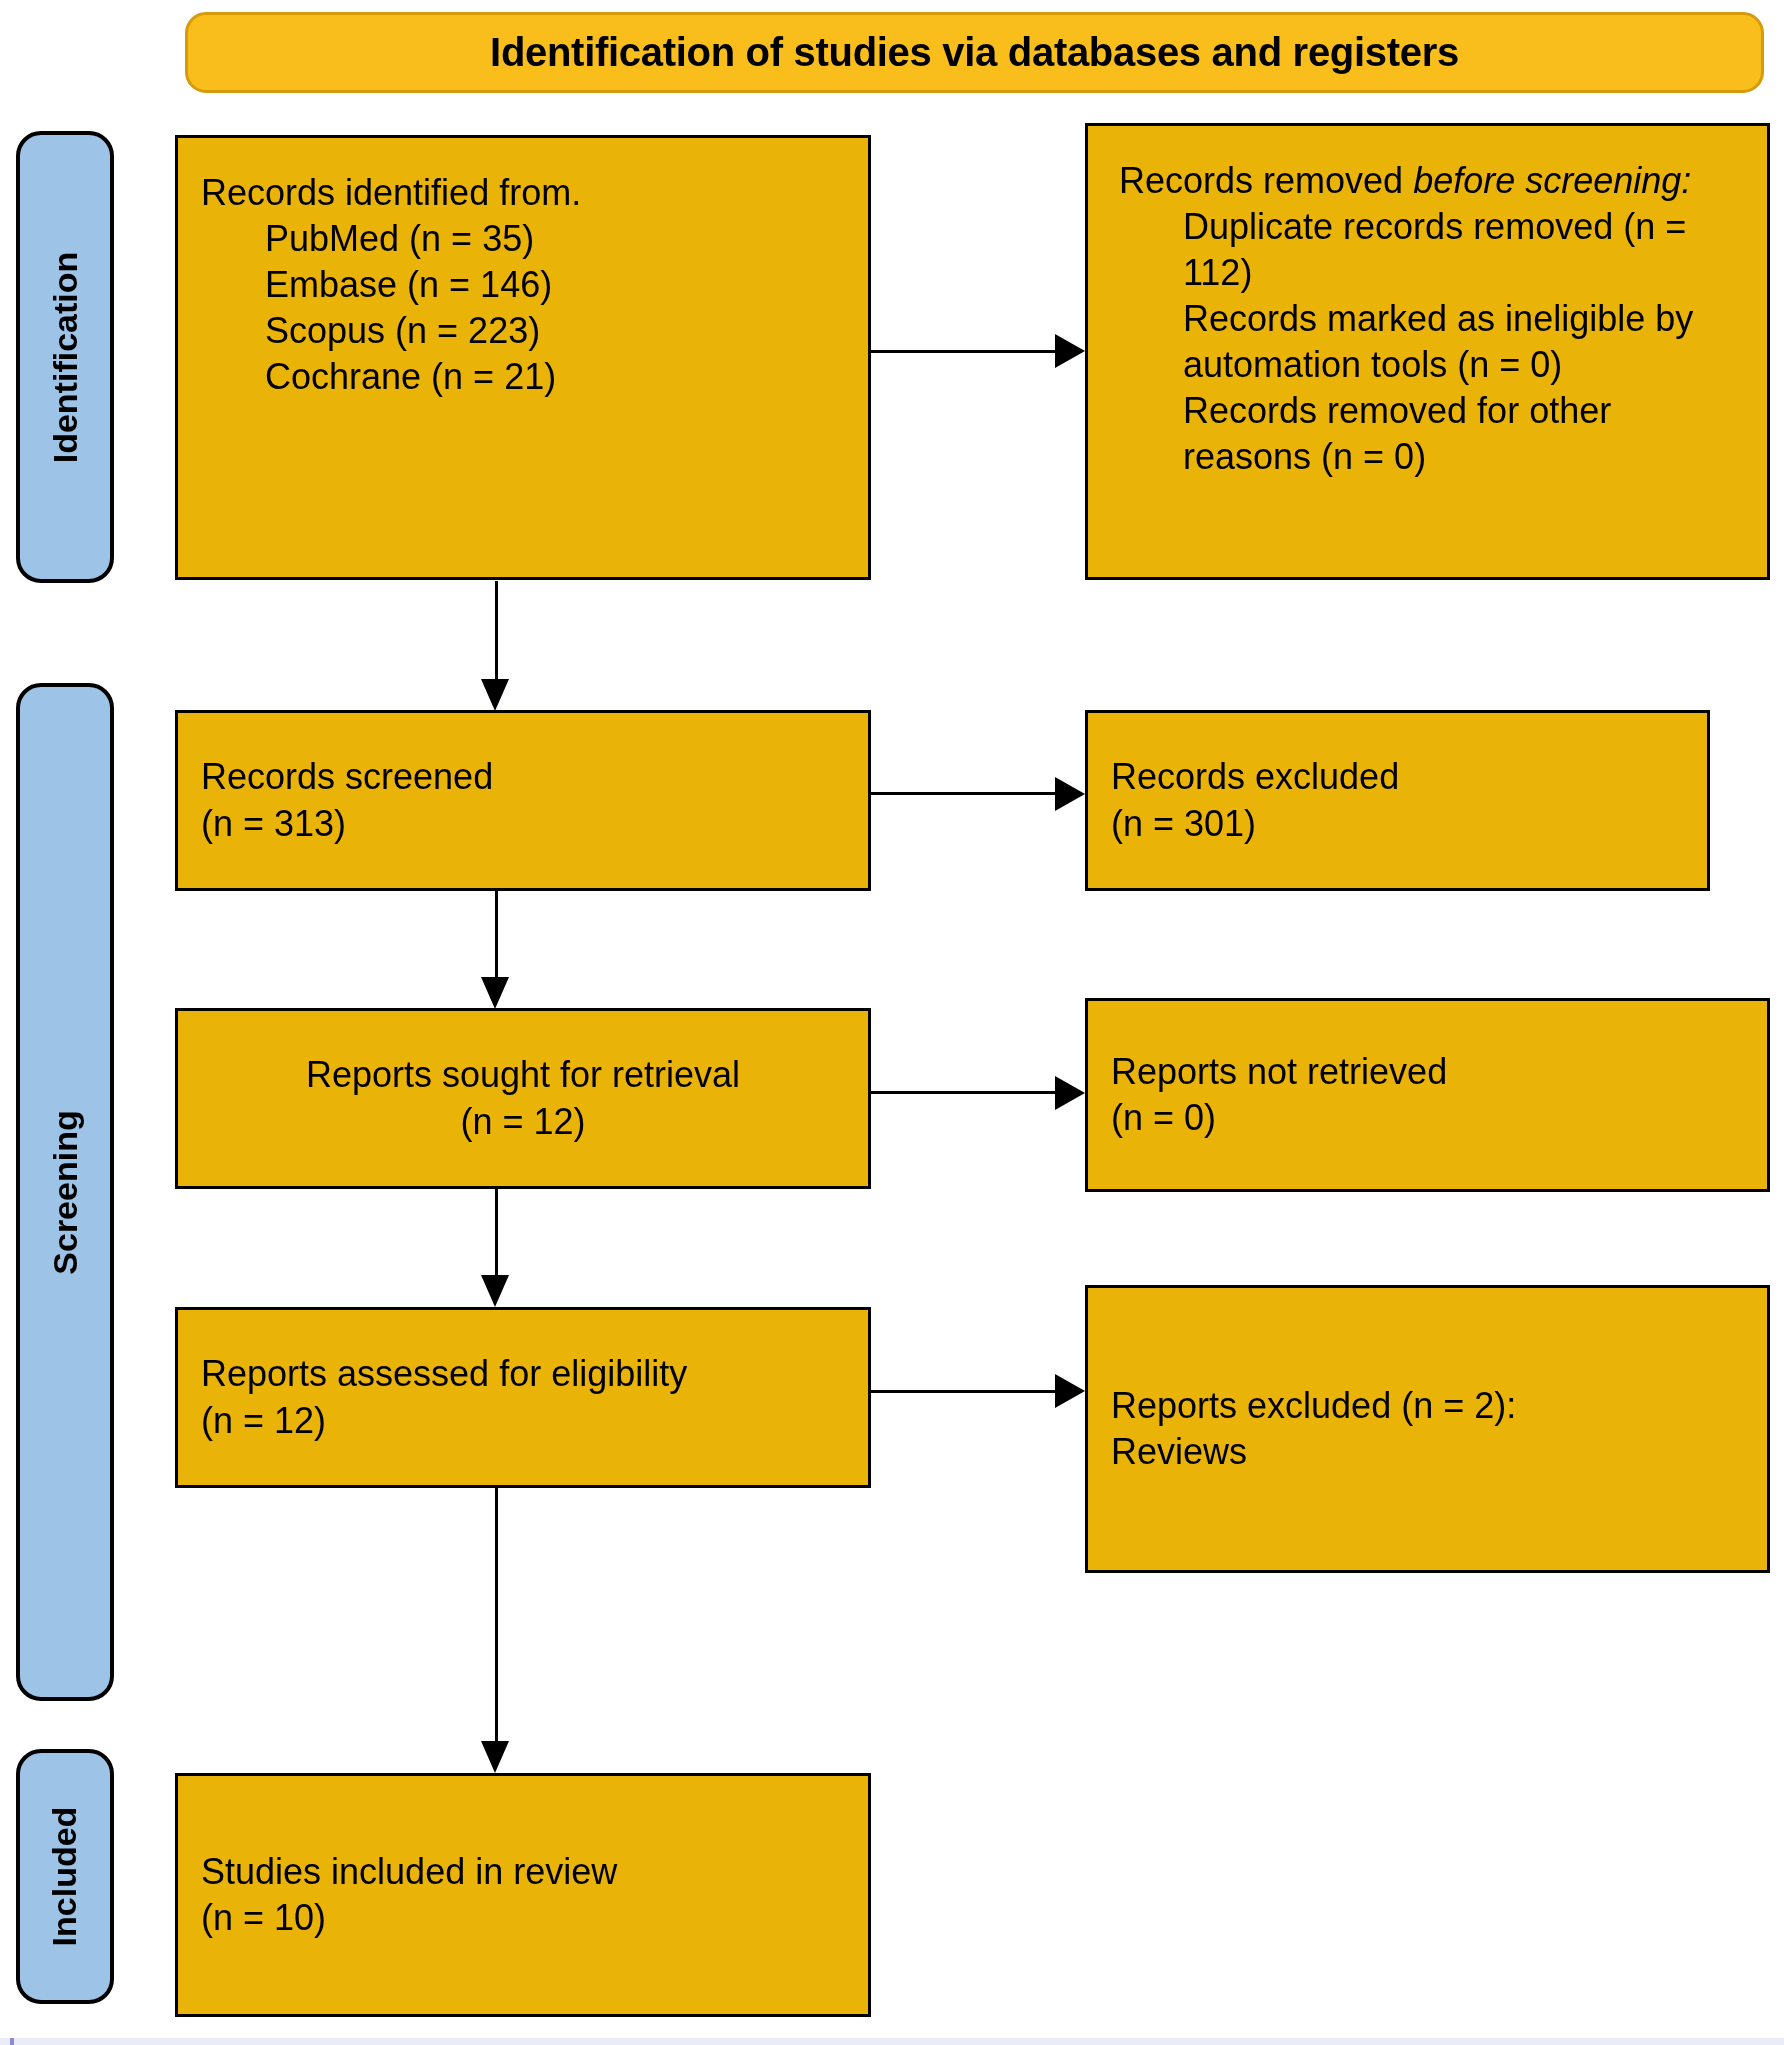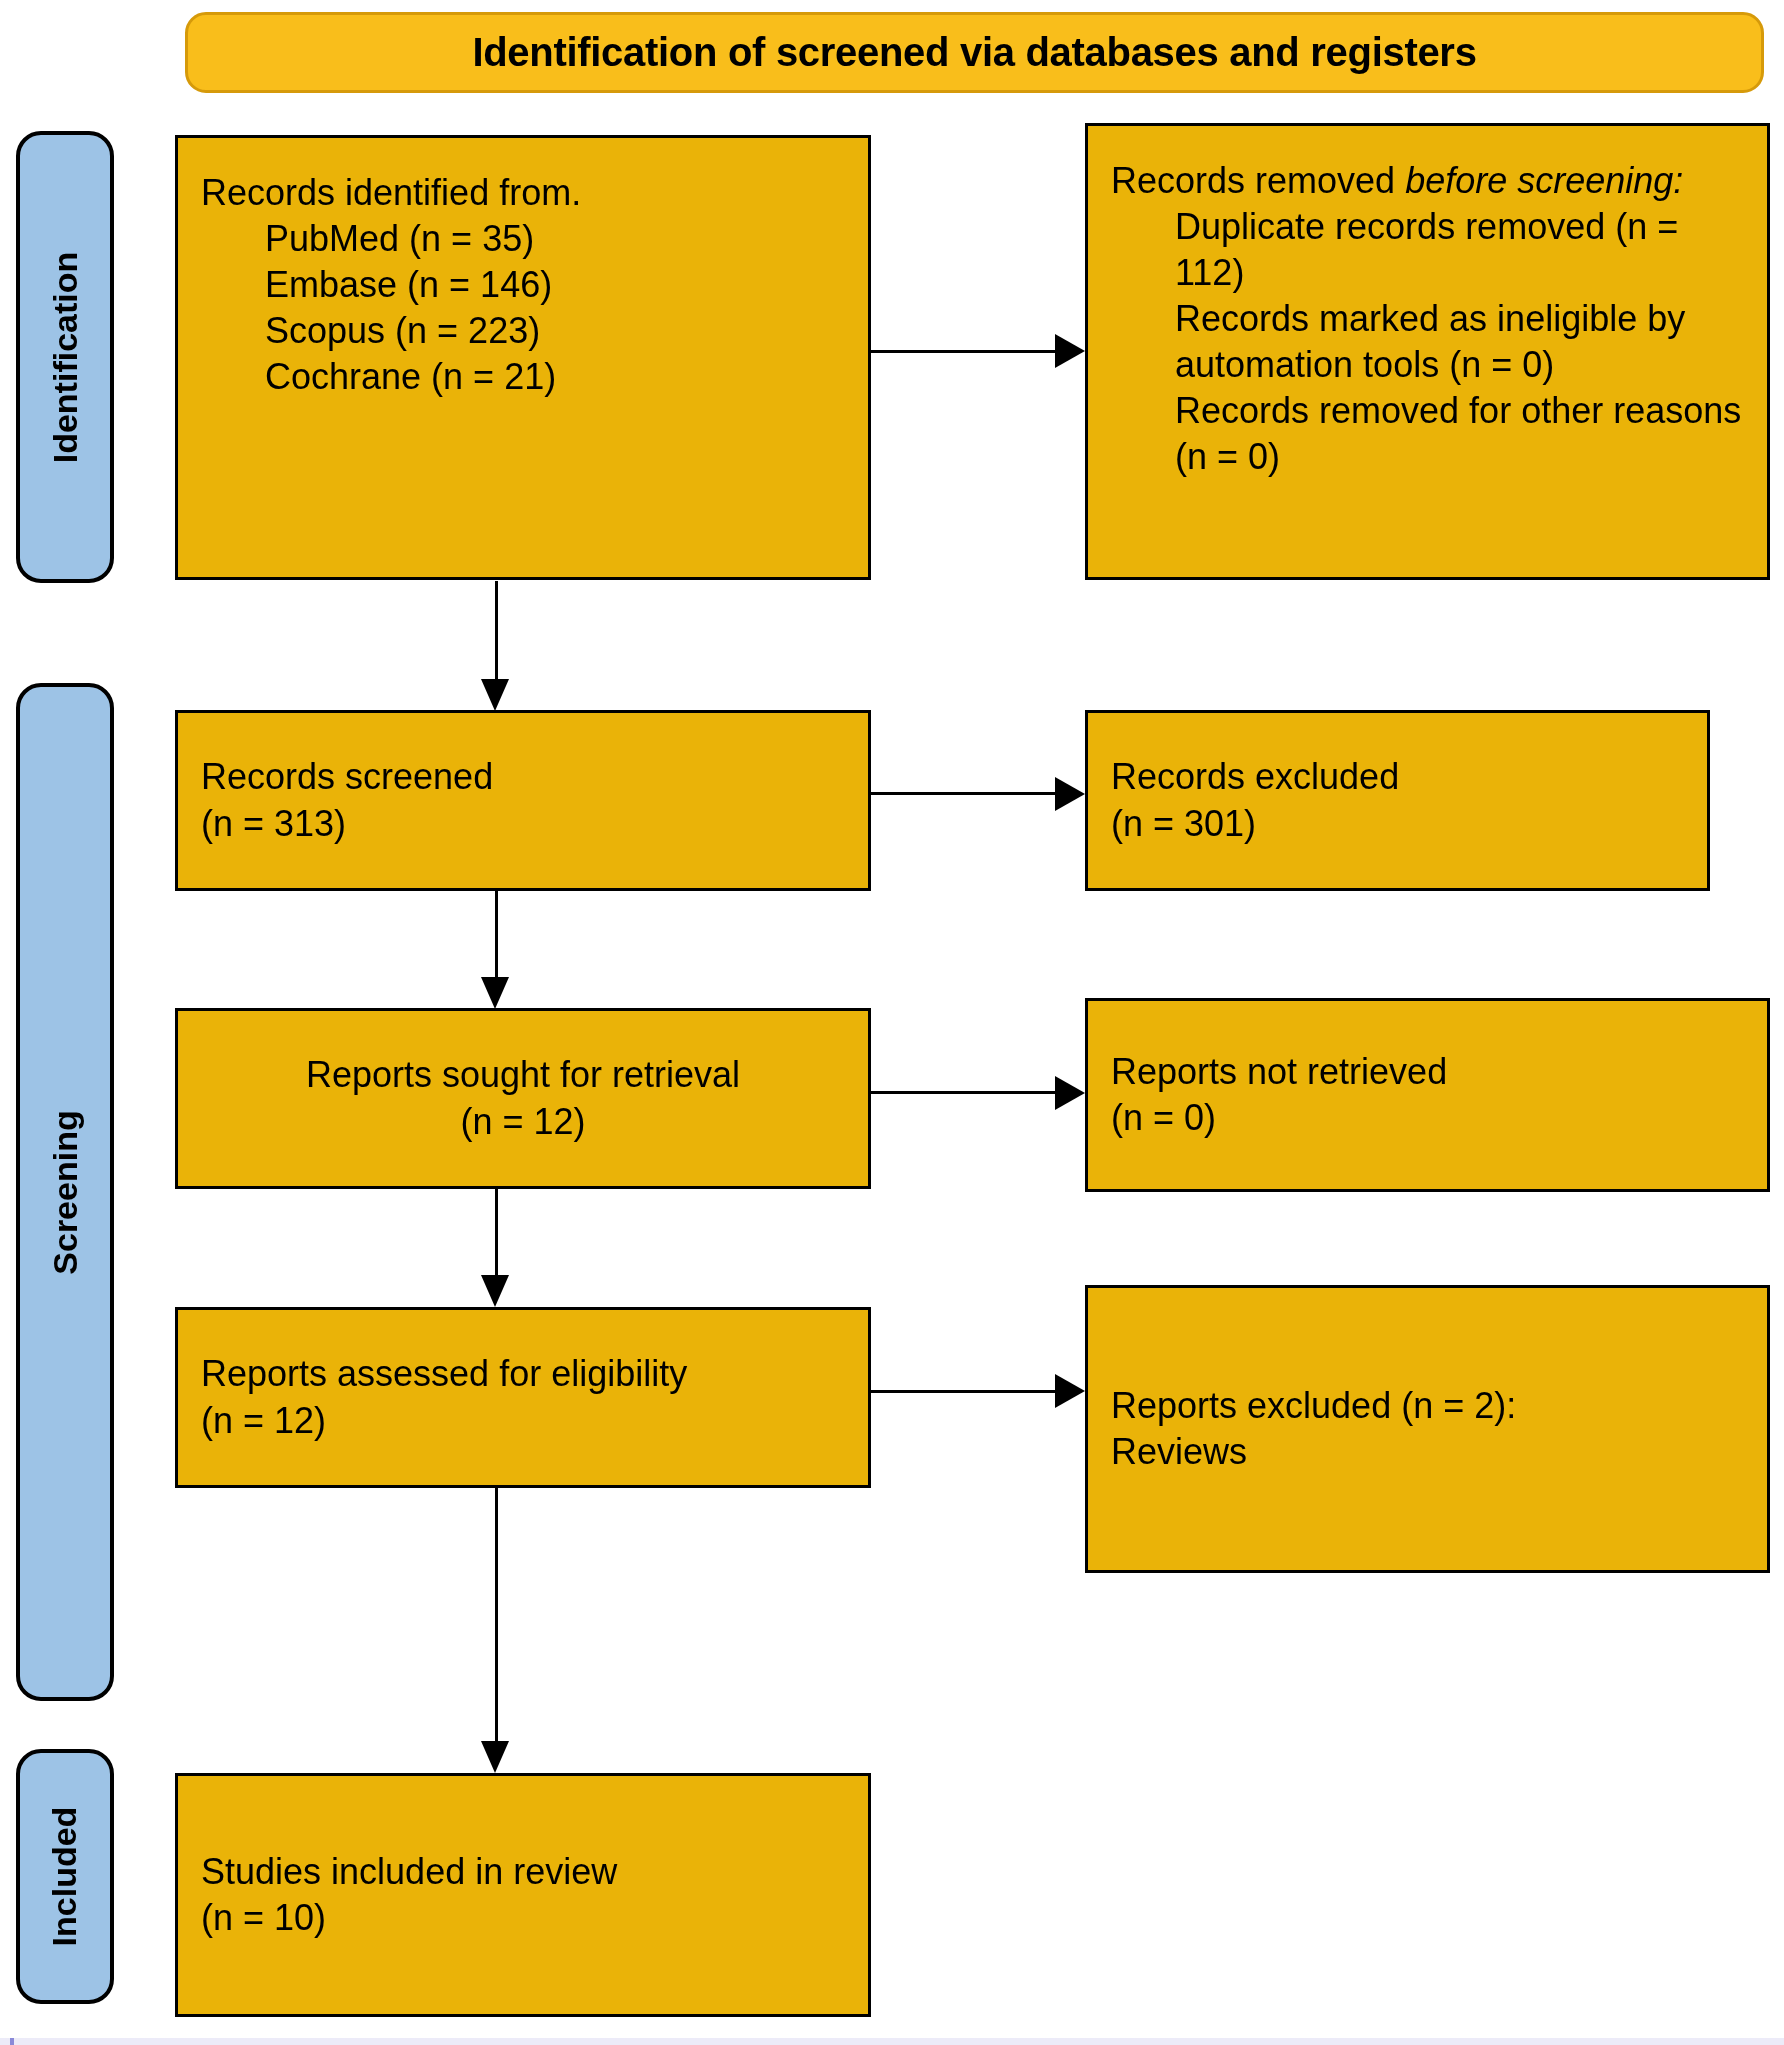--- a/index.html
+++ b/index.html
@@ -148,21 +148,21 @@
     height: 7.6px;
     background: #8A8AD8;
   }
 </style>
 </head>
 <body>
 
 <div id="page">
 
   <div class="banner">
-    <span class="banner-title">Identification of screened via databases and registers</span>
+    <span class="banner-title">Identification of studies via databases and registers</span>
   </div>
 
   <div class="stage-pill" style="left:16.3px; top:131px; width:98px; height:452px;">
     <span class="stage-pill-label">Identification</span>
   </div>
 
   <div class="stage-pill" style="left:16.3px; top:683px; width:98px; height:1018px;">
     <span class="stage-pill-label">Screening</span>
   </div>
 
@@ -173,21 +173,21 @@
   <div class="flow-box top-aligned" style="left:175px; top:135px; width:696px; height:445px;">
     <div class="flow-box-text">
       <span>Records identified from.</span>
       <span class="sub">PubMed (n = 35)</span>
       <span class="sub">Embase (n = 146)</span>
       <span class="sub">Scopus (n = 223)</span>
       <span class="sub">Cochrane (n = 21)</span>
     </div>
   </div>
 
-  <div class="flow-box top-aligned" style="left:1085px; top:123px; width:685px; height:457px;">
+  <div class="flow-box top-aligned" style="left:1085px; top:123px; width:685px; height:457px;padding-left:8px;">
     <div class="flow-box-text">
       <span>Records removed </span><em class="ital">before screening</em><em class="ital">:</em>
       <span class="sub-hang">Duplicate records removed (n = 112)</span>
       <span class="sub-hang">Records marked as ineligible by automation tools (n = 0)</span>
       <span class="sub-hang">Records removed for other reasons (n = 0)</span>
     </div>
   </div>
 
   <div class="h-shaft" style="left:871px; top:350px; width:185px;"></div>
   <div class="h-head" style="left:1055px; top:334px;"></div>

